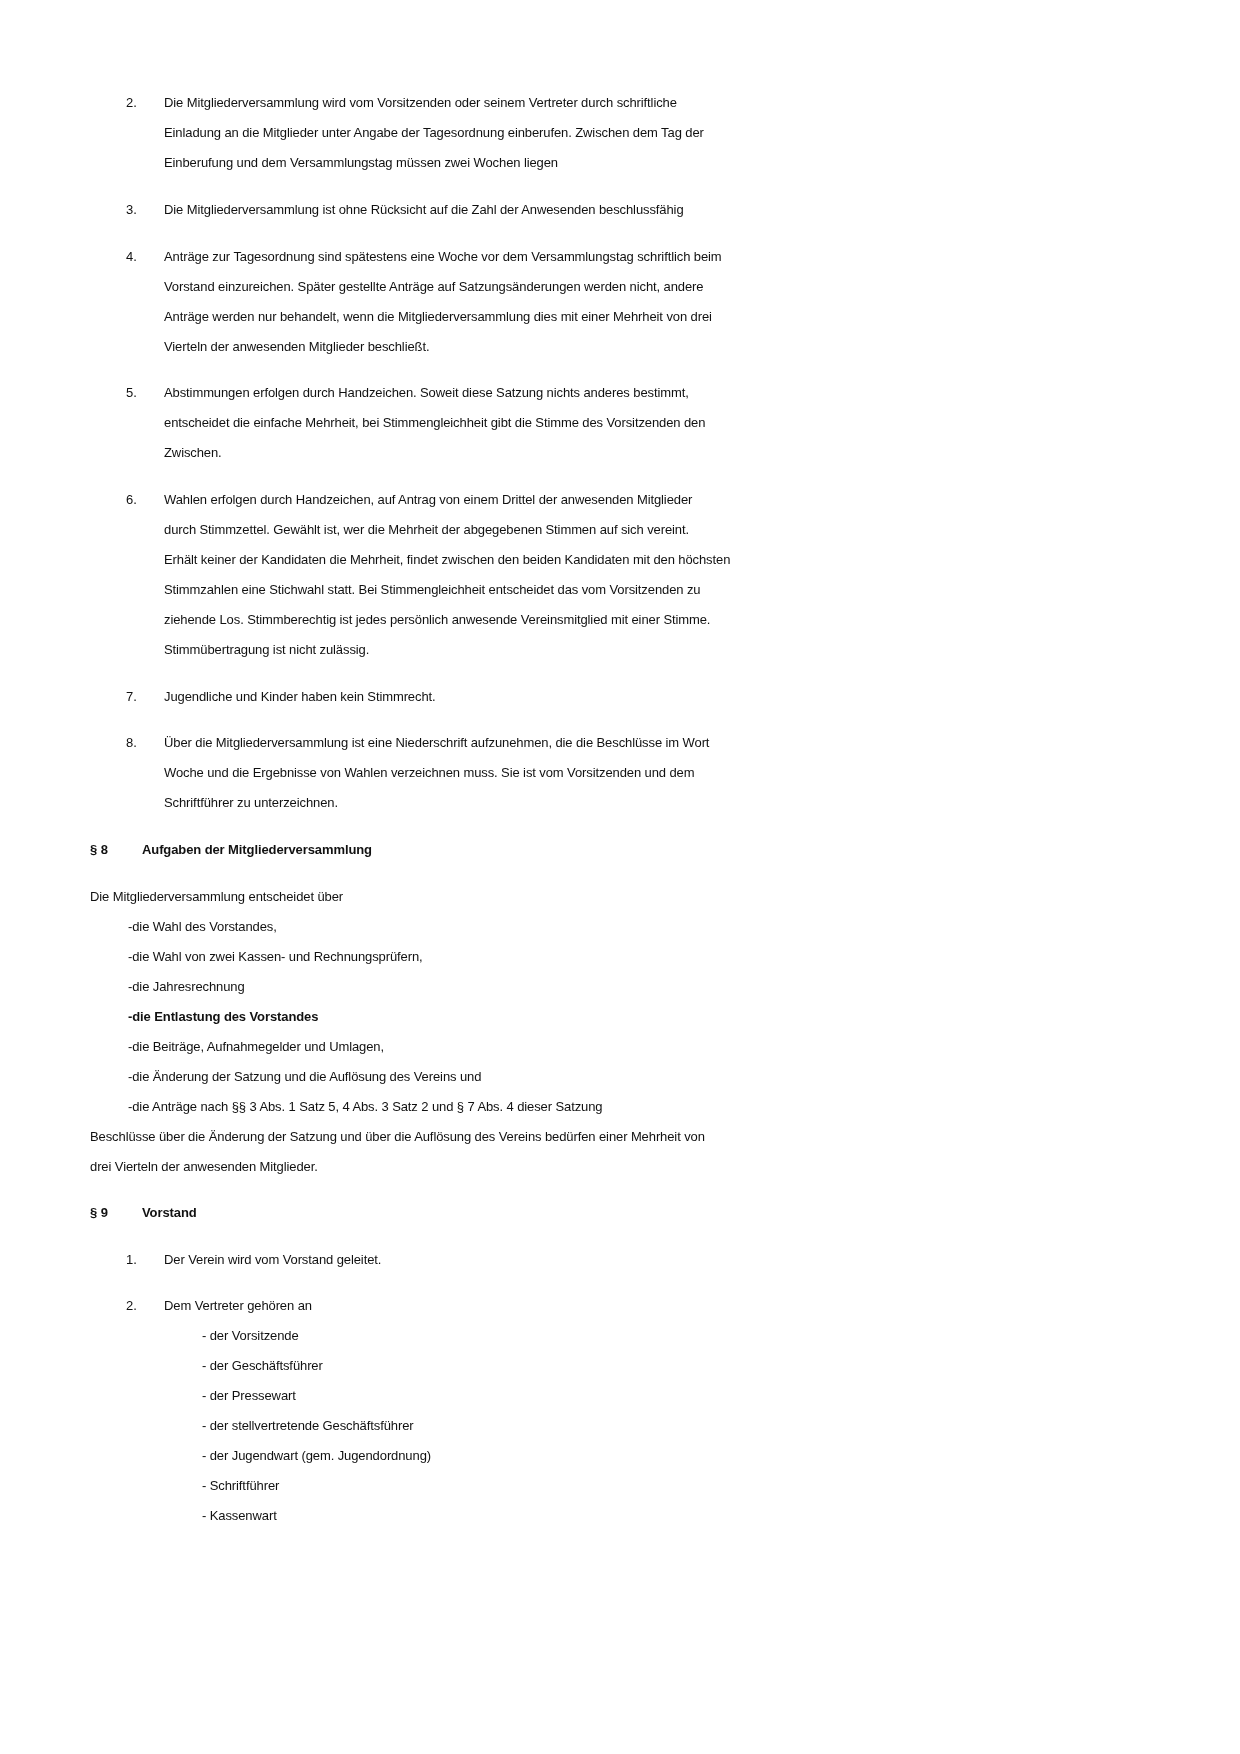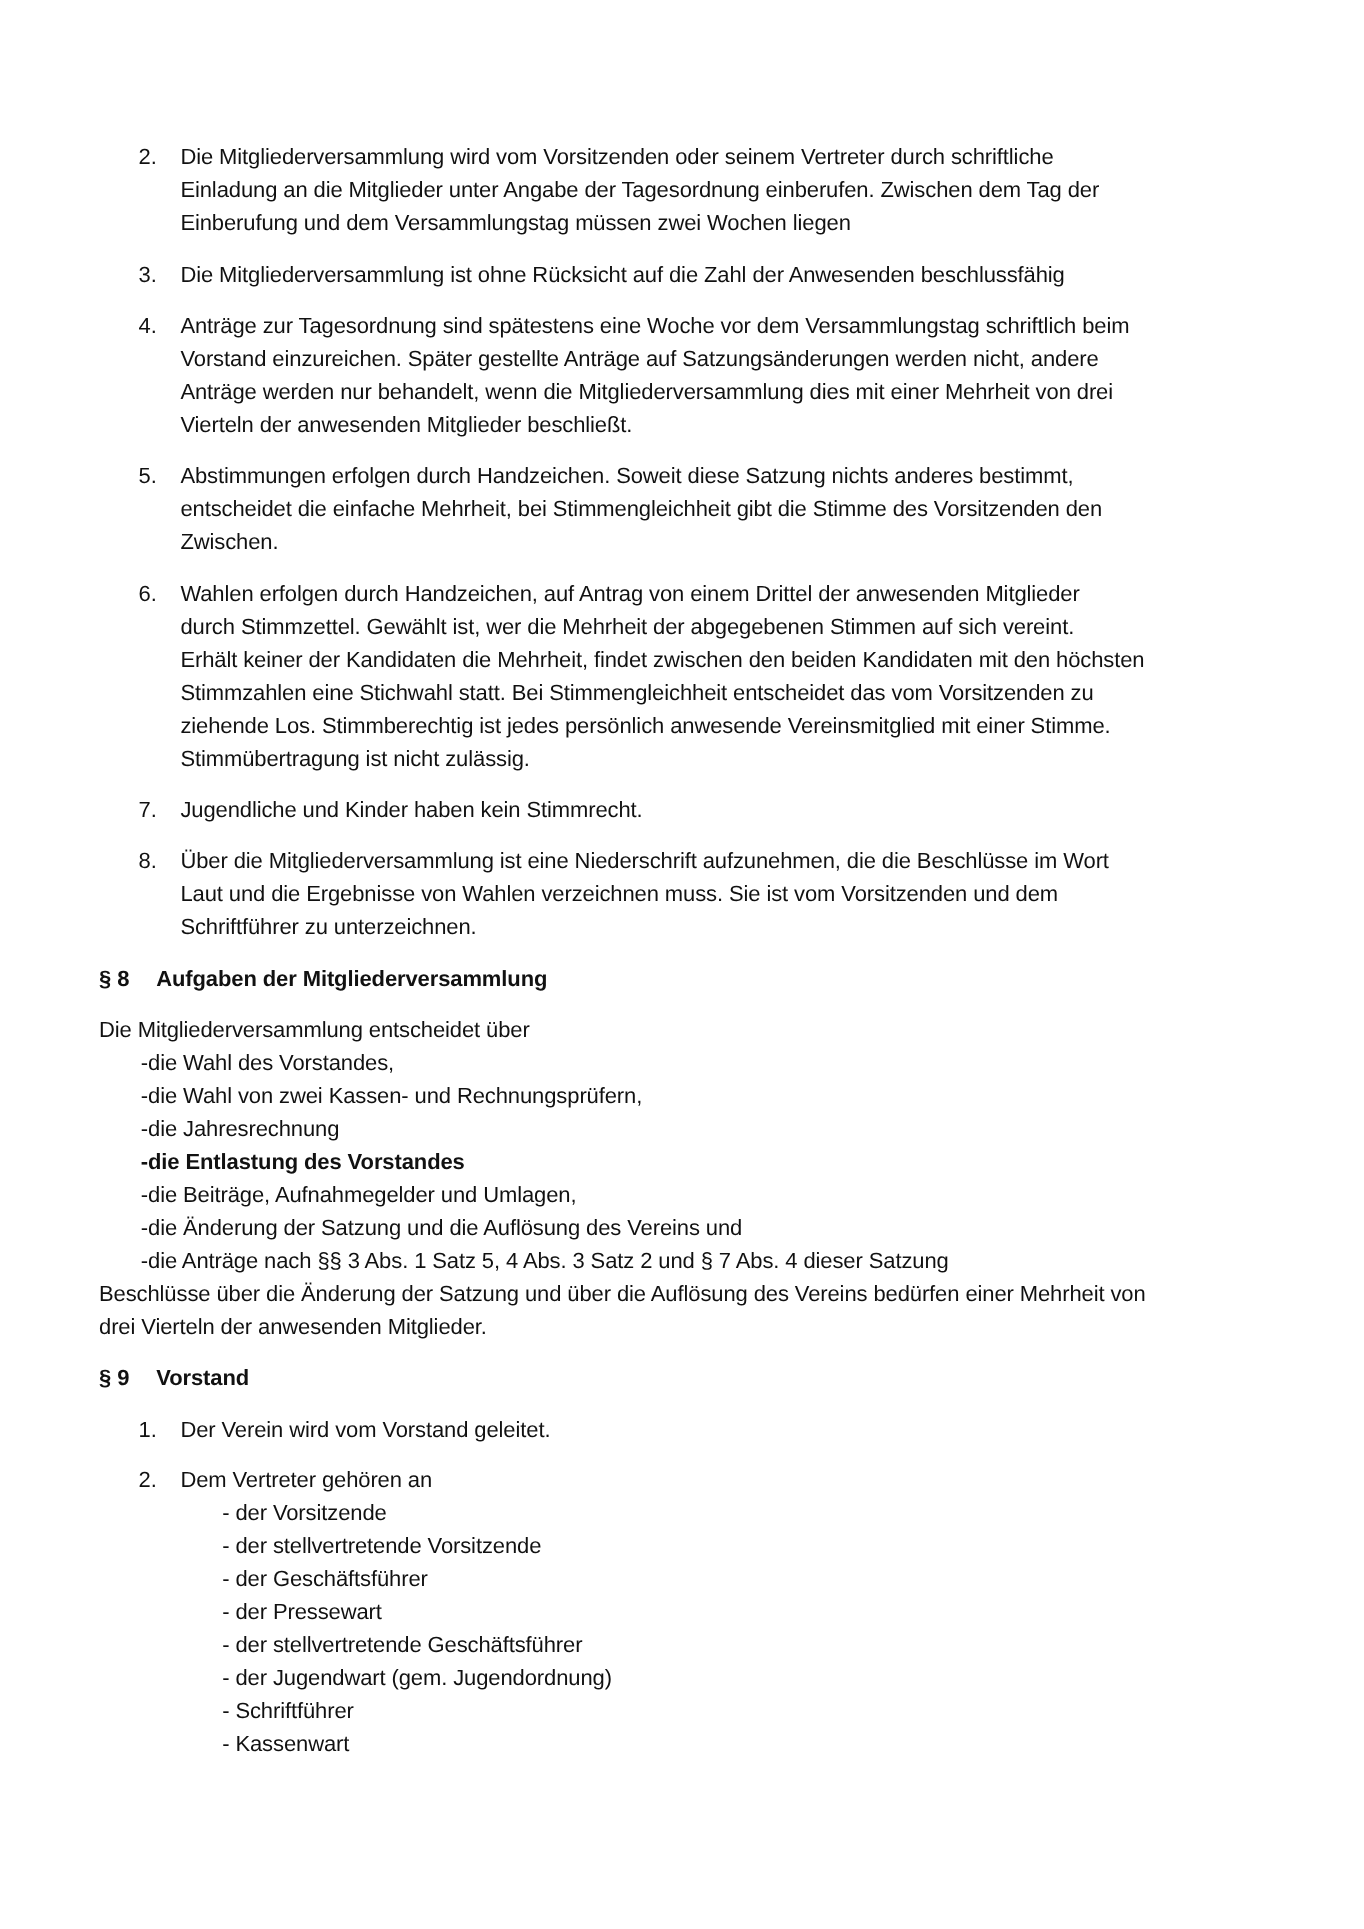--- a/index.html
+++ b/index.html
@@ -1,21 +1,21 @@
 <!DOCTYPE html>
 <html><head>
   <meta charset="utf-8">
   <style>
     html, body { margin: 0; padding: 0; background: #ffffff; }
     body {
       width: 1240px; height: 1754px; position: relative; overflow: hidden;
       font-family: "Liberation Sans", sans-serif; color: #111111;
     }
     .page { position: absolute; left: 0; top: 0; width: 1240px; height: 1754px; }
-    .txt { font-size: 20px; line-height: 30px; letter-spacing: -0.1px; margin-top: 40px; }
+    .txt { font-size: 13px; line-height: 30px; letter-spacing: -0.1px; }
     .item { position: absolute; left: 126px; width: 1030px; }
     .item .num { position: absolute; left: 0; top: 0; width: 36px; }
     .item .body { position: absolute; left: 38px; top: 0; width: 1000px; }
     .block { position: absolute; }
     .heading { position: absolute; left: 90px; font-weight: bold; }
     .heading .sec { display: inline-block; width: 52px; }
     .line { display: block; white-space: nowrap; }
   </style>
 </head>
 <body>
@@ -73,21 +73,21 @@
     <span class="num">7.</span>
     <div class="body">
       <span class="line">Jugendliche und Kinder haben kein Stimmrecht.</span>
     </div>
   </div>
 
   <div class="item txt" style="top:728px;">
     <span class="num">8.</span>
     <div class="body">
       <span class="line">Über die Mitgliederversammlung ist eine Niederschrift aufzunehmen, die die Beschlüsse im Wort</span>
-      <span class="line">Laut und die Ergebnisse von Wahlen verzeichnen muss. Sie ist vom Vorsitzenden und dem</span>
+      <span class="line">Woche und die Ergebnisse von Wahlen verzeichnen muss. Sie ist vom Vorsitzenden und dem</span>
       <span class="line">Schriftführer zu unterzeichnen.</span>
     </div>
   </div>
 
   <div class="heading txt" style="top:835px;">
     <span class="sec">§ 8</span><span>Aufgaben der Mitgliederversammlung</span>
   </div>
 
   <div class="block txt" style="left:90px; top:882px;">
     <span class="line">Die Mitgliederversammlung entscheidet über</span>
@@ -112,21 +112,20 @@
       <span class="line">Der Verein wird vom Vorstand geleitet.</span>
     </div>
   </div>
 
   <div class="item txt" style="top:1291px;">
     <span class="num">2.</span>
     <div class="body">
       <span class="line">Dem Vertreter gehören an</span>
       <div style="padding-left:38px;">
         <span class="line">- der Vorsitzende</span>
-        <span class="line">- der stellvertretende Vorsitzende</span>
         <span class="line">- der Geschäftsführer</span>
         <span class="line">- der Pressewart</span>
         <span class="line">- der stellvertretende Geschäftsführer</span>
         <span class="line">- der Jugendwart (gem. Jugendordnung)</span>
         <span class="line">- Schriftführer</span>
         <span class="line">- Kassenwart</span>
       </div>
     </div>
   </div>
 

